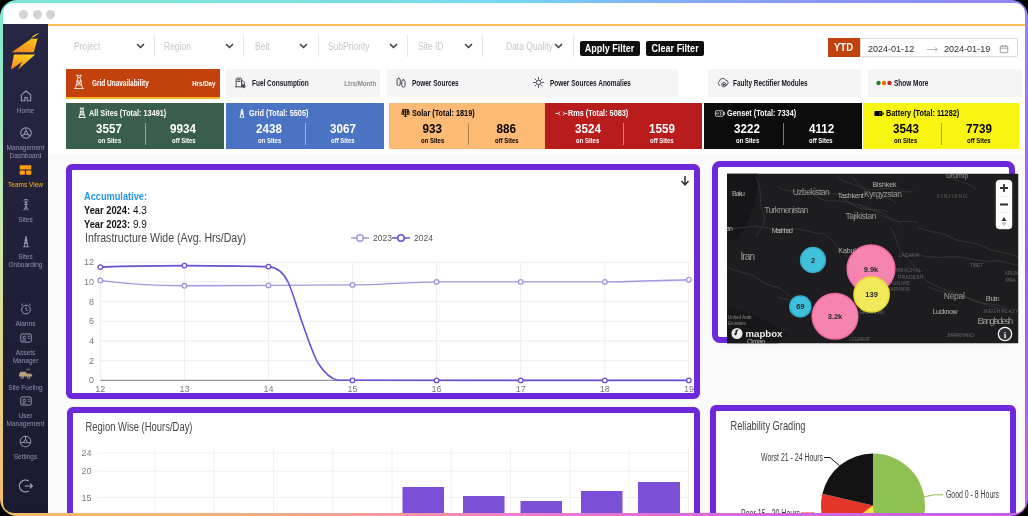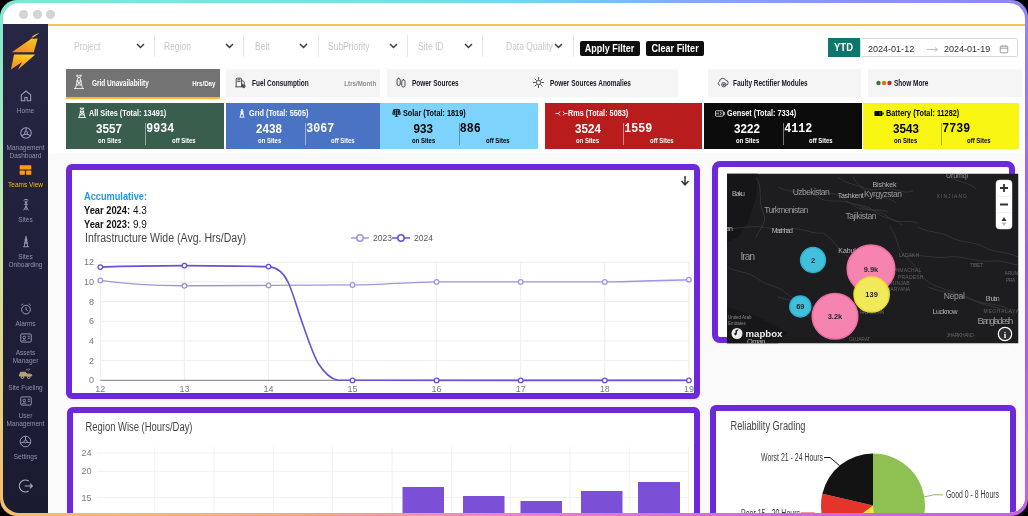--- a/index.html
+++ b/index.html
@@ -4,59 +4,59 @@
 <style>
   * { margin:0; padding:0; box-sizing:border-box; }
   html,body { width:1028px; height:516px; background:#000; overflow:hidden;
     font-family:"Liberation Sans", sans-serif; }
   #stage { position:absolute; left:0; top:0; width:1028px; height:516px; background:#000; }
   #frame { position:absolute; inset:0; border-radius:17px;
     background: conic-gradient(from 0deg at 50% 50%,
       #74d7f2 0deg, #8f86f7 63deg, #a05af5 90deg, #c95fe8 117deg,
       #ef7ecb 180deg, #f8bc66 243deg, #cfe8a8 272deg, #7ce8d4 297deg, #74d7f2 360deg); }
   #win { position:absolute; left:3px; top:3px; width:1022px; height:510px;
-    border-radius:16px; background:#fff; overflow:hidden; }
+    border-radius:10px; background:#fff; overflow:hidden; }
   #canvas { position:absolute; left:-3px; top:-3px; width:1028px; height:516px; }
   .abs { position:absolute; }
   .cx { display:inline-block; white-space:nowrap; transform-origin:0 50%; }
   .cc { display:inline-block; white-space:nowrap; transform-origin:50% 50%; }
   .ce { display:inline-block; white-space:nowrap; transform-origin:100% 50%; }
   
   .dot { position:absolute; top:10px; width:9px; height:9px; border-radius:50%; background:#d4d4d4; }
   
   #sidebar { position:absolute; left:3px; top:24px; width:45px; height:489px;
     background:linear-gradient(170deg,#272744 0%, #20203a 45%, #1a1a31 100%); }
   .nav { position:absolute; left:0; width:45px; text-align:center; color:#9595b2; }
   .nav .lbl { font-size:6.5px; line-height:8px; color:#9393af; }
   #topline { position:absolute; left:48px; top:24px; width:977px; height:1.5px; background:#f6c155; }
   #main { position:absolute; left:48px; top:25.5px; width:977px; height:487.5px; background:#fff; }
   
   .flabel { position:absolute; top:41px; font-size:10px; color:#c7c7c7; white-space:nowrap; }
   .fsep { position:absolute; top:35px; height:22px; width:1px; background:#e6e6e6; }
   .chev { position:absolute; top:43px; }
   .btn { position:absolute; top:40.5px; height:15px; background:#0e0e0e; color:#fff;
     font-size:10px; font-weight:bold; text-align:center; line-height:15px; border-radius:2px; }
-  #ytd { position:absolute; left:827.5px; top:38px; width:32px; height:18.5px; background:#0f766e;
+  #ytd { position:absolute; left:827.5px; top:38px; width:32px; height:18.5px; background:#c2410c;
     color:#fff; font-size:10.5px; font-weight:bold; text-align:center; line-height:18.5px; }
   #datebox { position:absolute; left:859.5px; top:38px; width:158px; height:18.5px;
     background:#fff; border:1px solid #d9d9d9; border-radius:2px; }
   #datebox .d { position:absolute; top:3.5px; font-size:9.5px; color:#2b2b2b; white-space:nowrap; }
   
   .tab { position:absolute; top:69px; width:153.8px; height:27.5px; background:#f5f5f6; }
   .tab .ti { position:absolute; left:8px; top:7px; }
   .tab .tt { position:absolute; left:25.5px; top:9px; font-size:8.5px; font-weight:bold; color:#16161f; white-space:nowrap; }
   .tab .ts { position:absolute; right:4.5px; top:10.5px; font-size:7px; font-weight:bold; color:#8d8d8d; white-space:nowrap; }
-  #tab1 { background:#737373; }
+  #tab1 { background:#c2410c; }
   #tab1 .tt, #tab1 .ts { color:#fff; }
   #tab1u { position:absolute; left:66px; top:96.5px; width:153.8px; height:2.8px; background:#fcb825; }
   
   .card { position:absolute; top:102.5px; width:157.8px; height:46px; color:#fff; }
   .card .ct { position:absolute; left:23px; top:5px; font-size:9px; font-weight:bold; white-space:nowrap; }
   .card .n1 { position:absolute; left:4px; width:50%; top:18.5px; text-align:center; font-size:13.5px; font-weight:bold; }
-  .card .n2 { position:absolute; right:1px; width:50%; top:18.5px; text-align:left; font-size:13.5px; font-weight:bold;font-family:Liberation Mono, monospace; }
+  .card .n2 { position:absolute; right:1px; width:50%; top:18.5px; text-align:center; font-size:13.5px; font-weight:bold; }
   .card .s1 { position:absolute; left:4px; width:50%; top:34.5px; text-align:center; font-size:7px; font-weight:bold; }
   .card .s2 { position:absolute; right:1px; width:50%; top:34.5px; text-align:center; font-size:7px; font-weight:bold; }
   .card .dv { position:absolute; left:50%; top:20px; height:22px; width:1px; background:rgba(255,255,255,.45); }
   .dark .dv { background:rgba(0,0,0,.3); }
   
   .panel { position:absolute; background:#fff; border:6px solid #6d28d9; border-radius:6px;
     box-shadow:0 1px 3px rgba(0,0,0,.05); }
 </style>
 </head>
 <body>
@@ -281,21 +281,21 @@
         <svg class="abs" style="left:11px;top:5px" width="10" height="10" viewBox="0 0 24 24" fill="none" stroke="#fff" stroke-width="2">
               <path d="M8,22 L11,4 L13,4 L16,22 M9,9 L15,15 M15,9 L9,15 M9,9 L15,9 M9,15 L15,15 M6,22 L18,22 M10,4 L14,4"></path>
             </svg>
         <div class="ct"><span class="cx" style="transform:scaleX(.81)">Grid (Total: 5505)</span></div>
         <div class="n1"><span class="cc" style="transform:scaleX(.86)">2438</span></div>
             <div class="n2"><span class="cc" style="transform:scaleX(.86)">3067</span></div>
         <div class="s1"><span class="cc" style="transform:scaleX(.85)">on Sites</span></div>
             <div class="s2"><span class="cc" style="transform:scaleX(.85)">off Sites</span></div>
             <div class="dv"></div>
       </div>
-      <div class="card dark" style="left:380px;background:#7dd3fc;color:#000">
+      <div class="card dark" style="left:389px;background:#fdba74;color:#000">
         <svg class="abs" style="left:11px;top:5px" width="11" height="10" viewBox="0 0 24 24" fill="none" stroke="#000" stroke-width="2">
               <path d="M5,4 L19,4 L21,15 L3,15 Z M12,4 L12,15 M4,9.5 L20.5,9.5 M8,4 L6.5,15 M16,4 L17.5,15 M12,15 L12,20 M8,20 L16,20"></path>
             </svg>
         <div class="ct"><span class="cx" style="transform:scaleX(.81)">Solar (Total: 1819)</span></div>
         <div class="n1"><span class="cc" style="transform:scaleX(.86)">933</span></div>
             <div class="n2"><span class="cc" style="transform:scaleX(.86)">886</span></div>
         <div class="s1"><span class="cc" style="transform:scaleX(.85)">on Sites</span></div>
             <div class="s2"><span class="cc" style="transform:scaleX(.85)">off Sites</span></div>
             <div class="dv"></div>
       </div>

